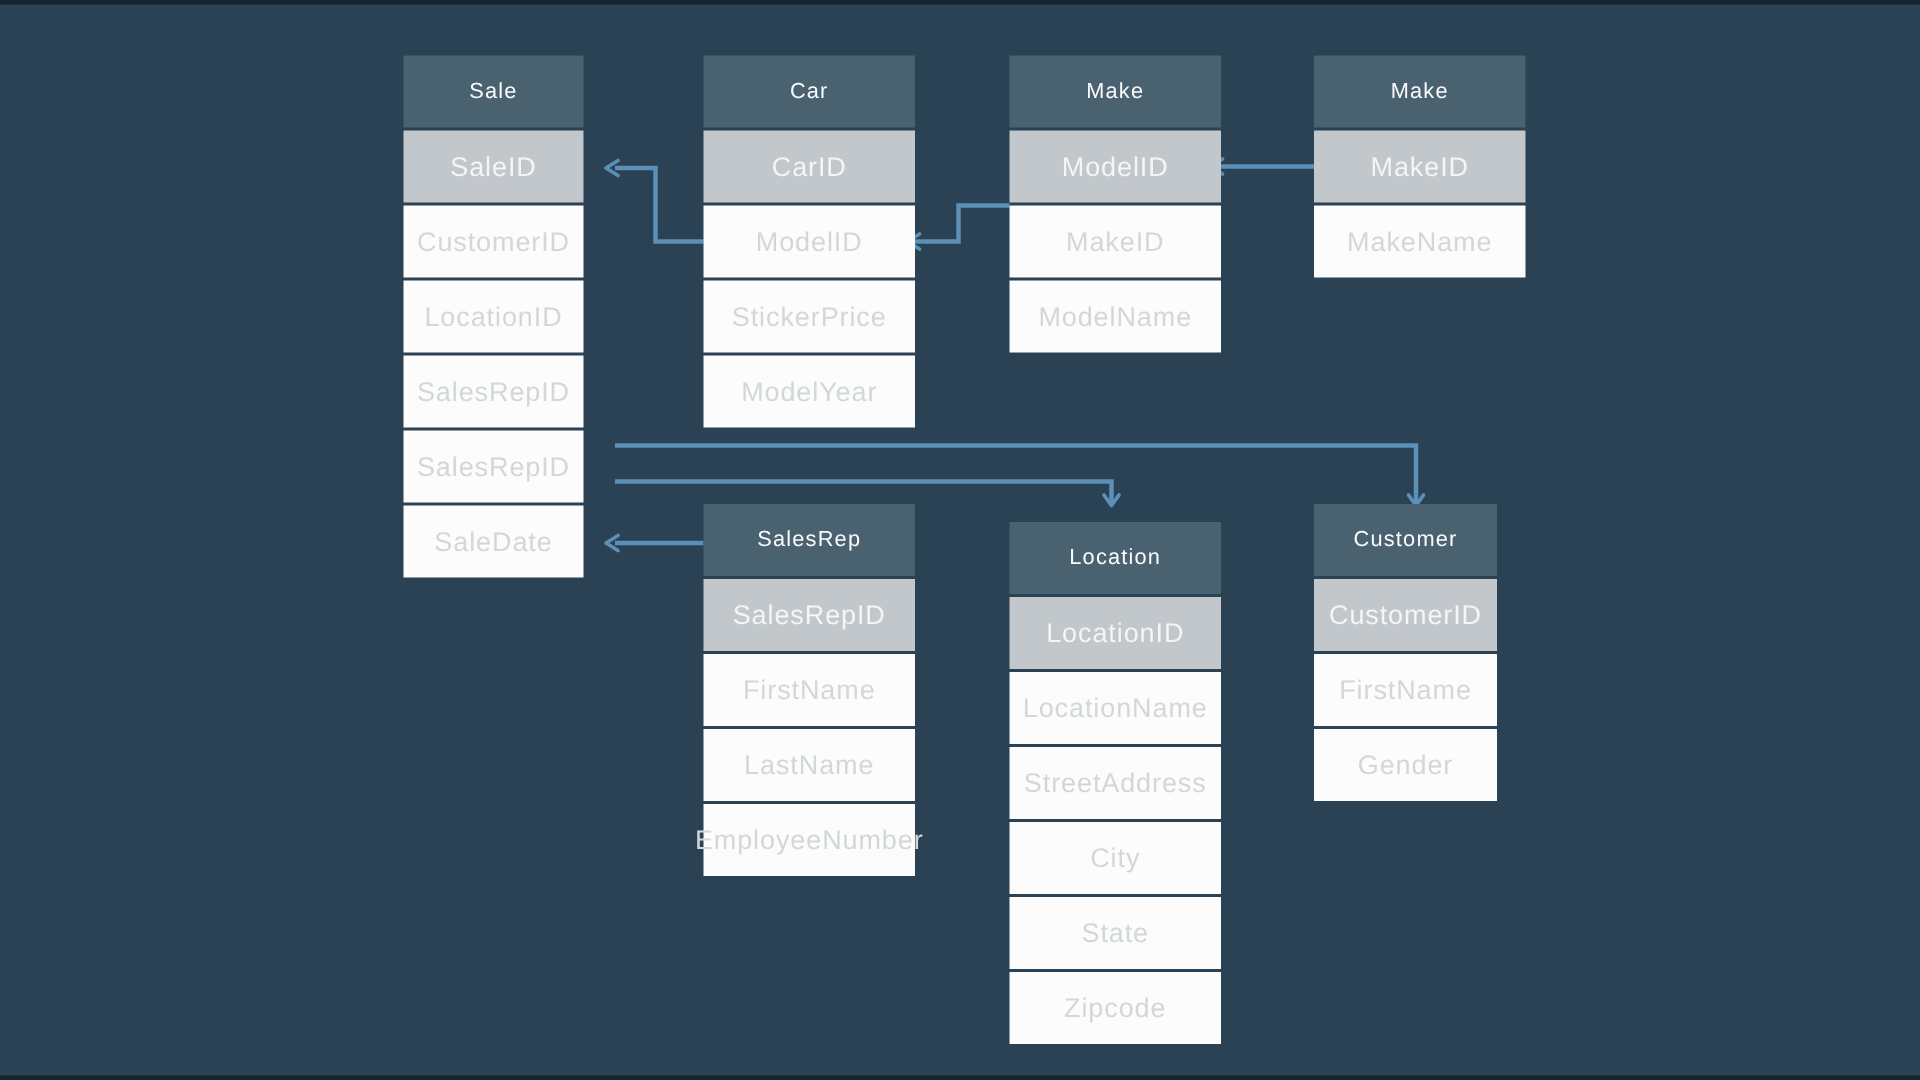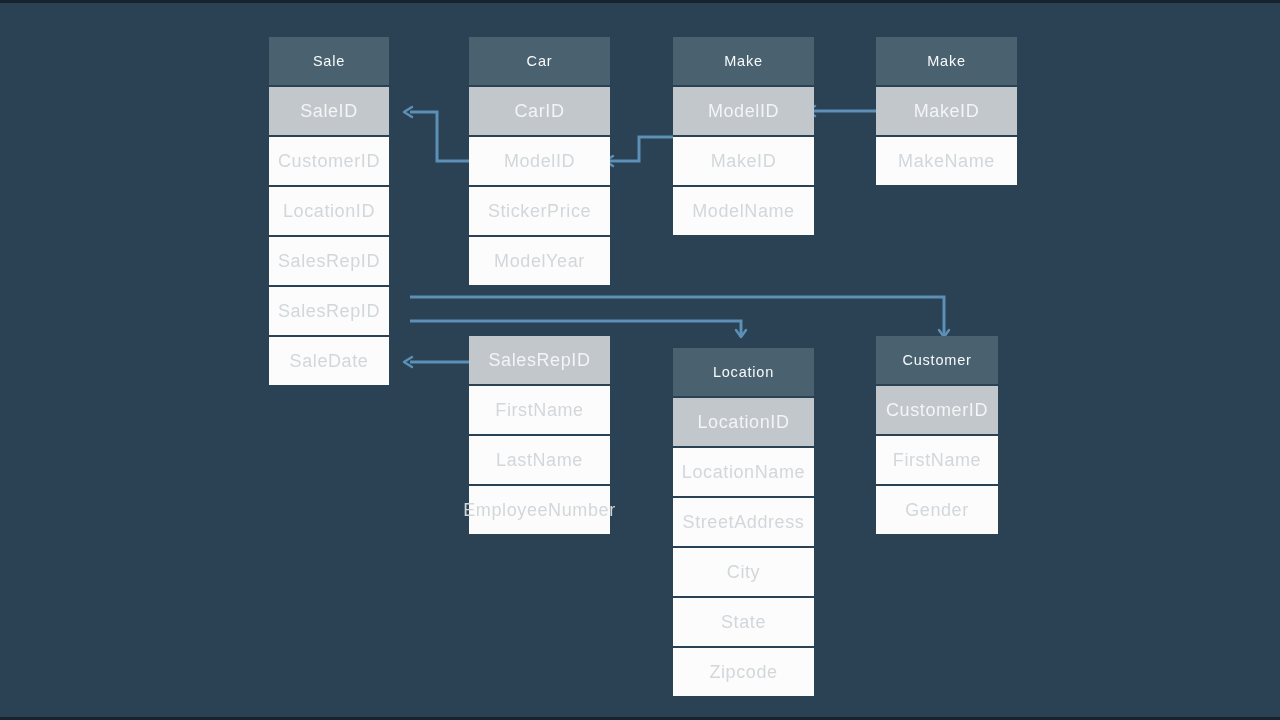--- a/index.html
+++ b/index.html
@@ -73,20 +73,21 @@
       <div class="trow key">ModelID</div>
       <div class="trow">MakeID</div>
       <div class="trow">ModelName</div>
     </div>
     <div class="table" style="left: 876px; top: 37px; width: 141px;">
       <div class="thead">Make</div>
       <div class="trow key">MakeID</div>
       <div class="trow">MakeName</div>
     </div>
     <div class="table" style="left: 469px; top: 336px; width: 141px;">
+      <div class="thead">SalesRep</div>
       <div class="trow key">SalesRepID</div>
       <div class="trow">FirstName</div>
       <div class="trow">LastName</div>
       <div class="trow">EmployeeNumber</div>
     </div>
     <div class="table" style="left: 673px; top: 348px; width: 141px;">
       <div class="thead">Location</div>
       <div class="trow key">LocationID</div>
       <div class="trow">LocationName</div>
       <div class="trow">StreetAddress</div>

